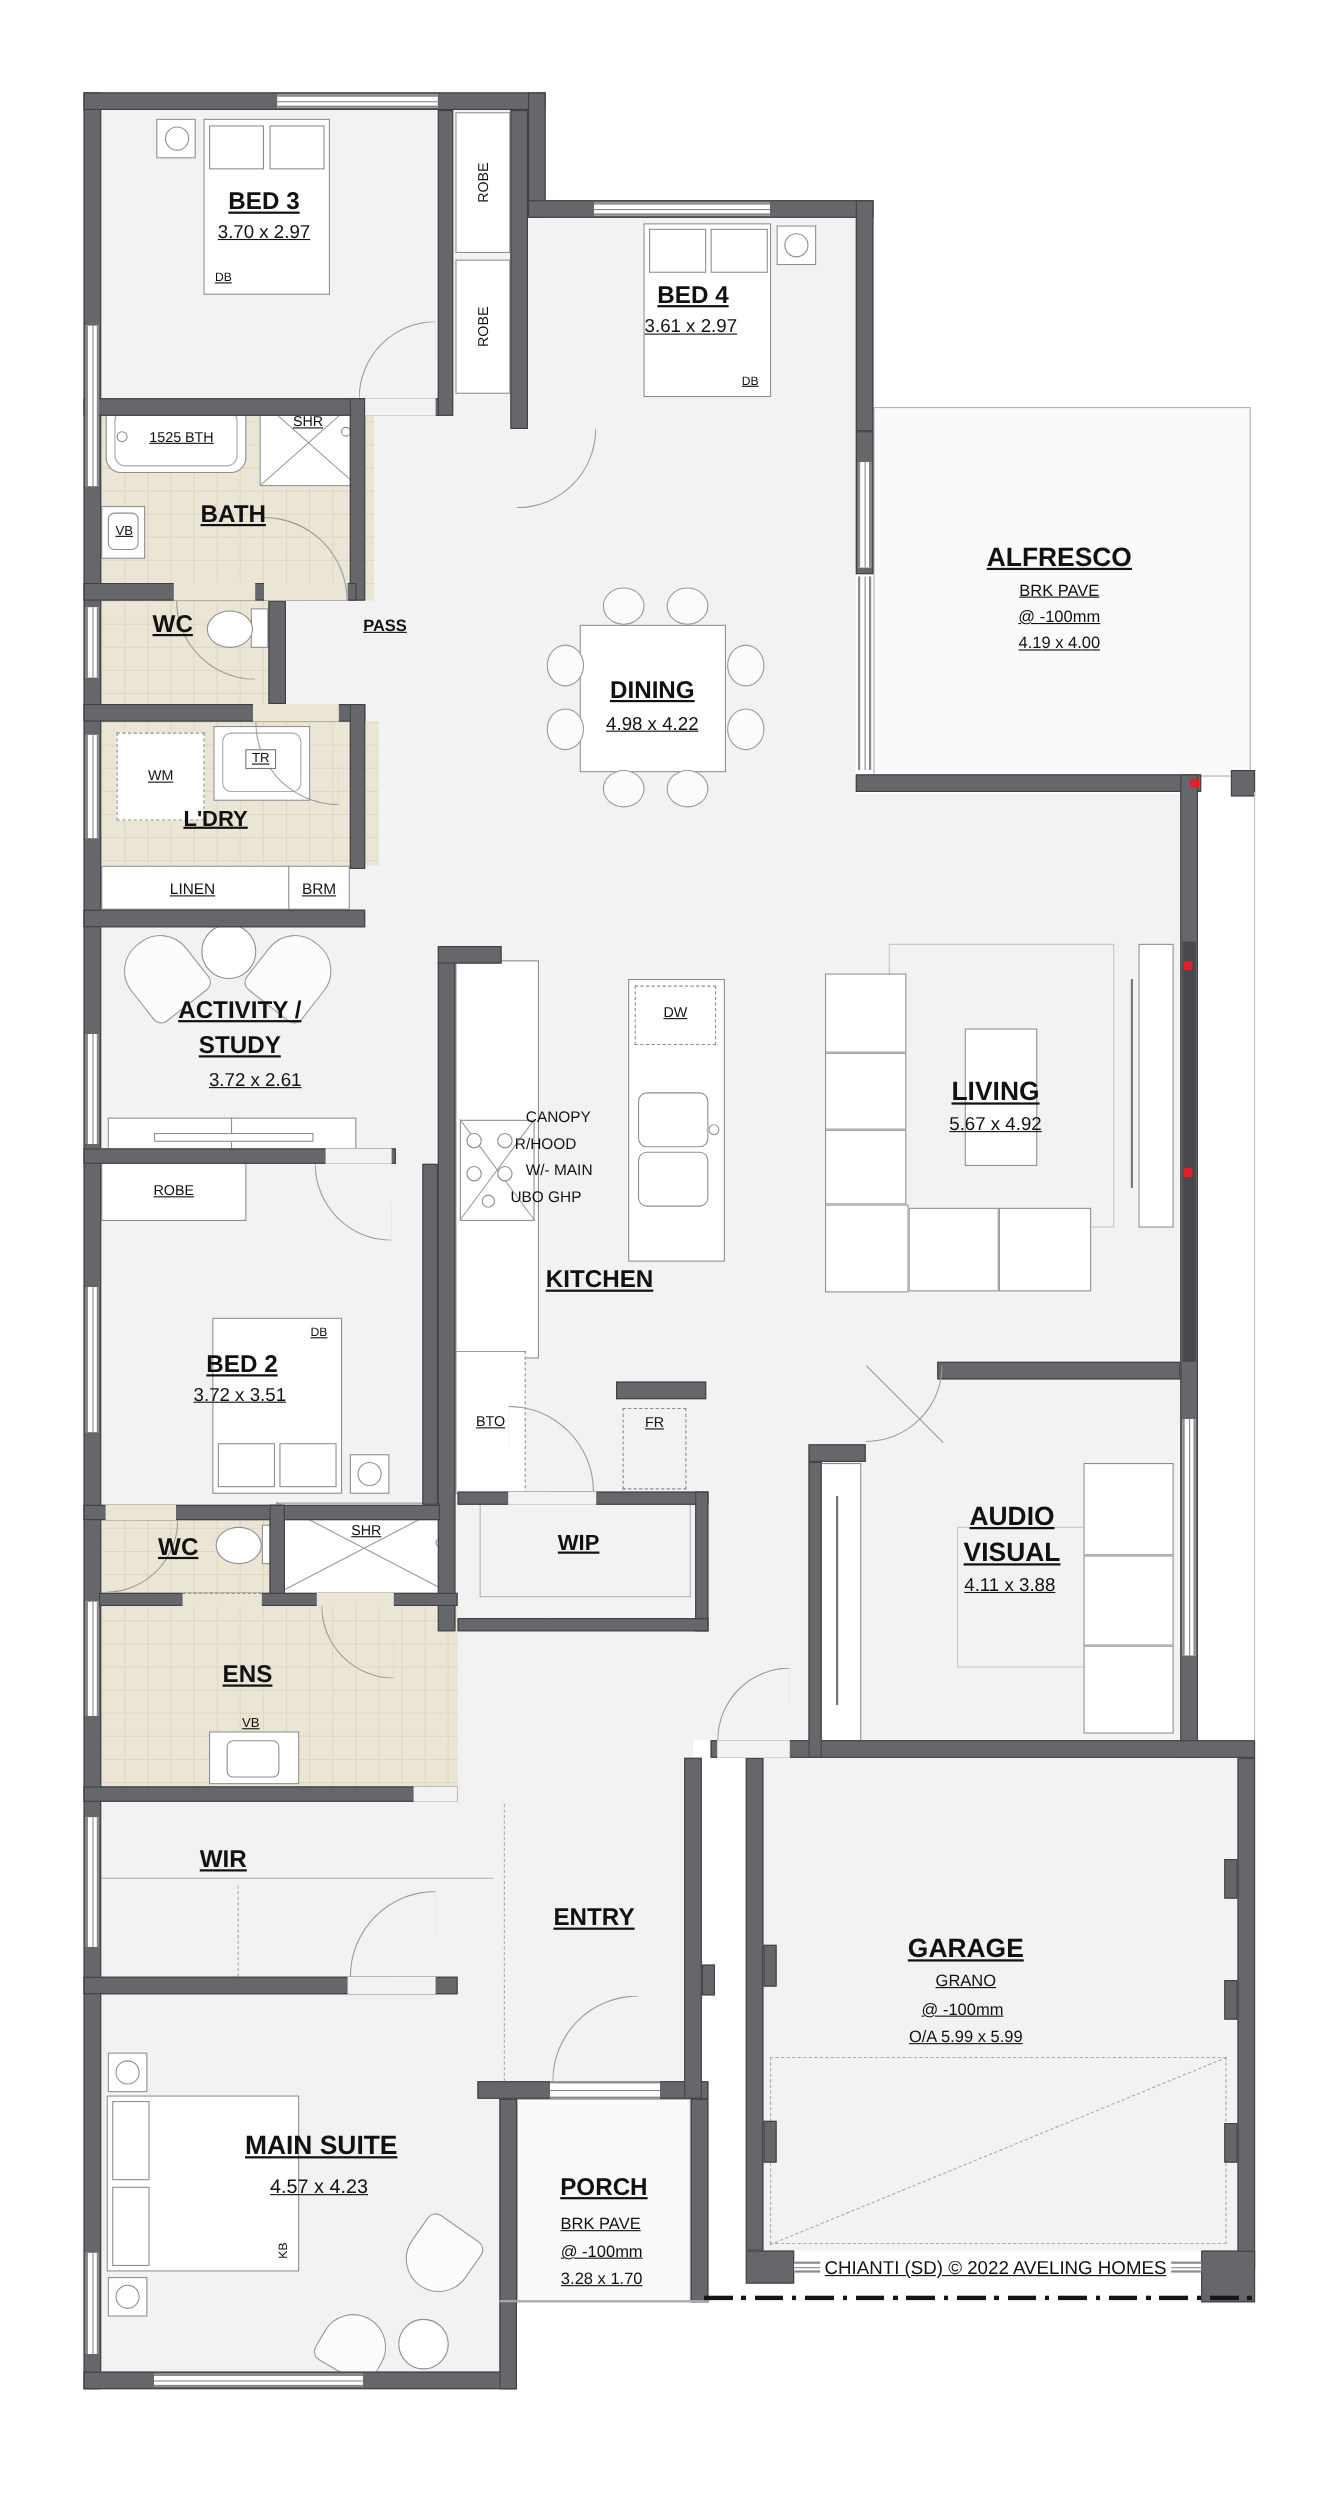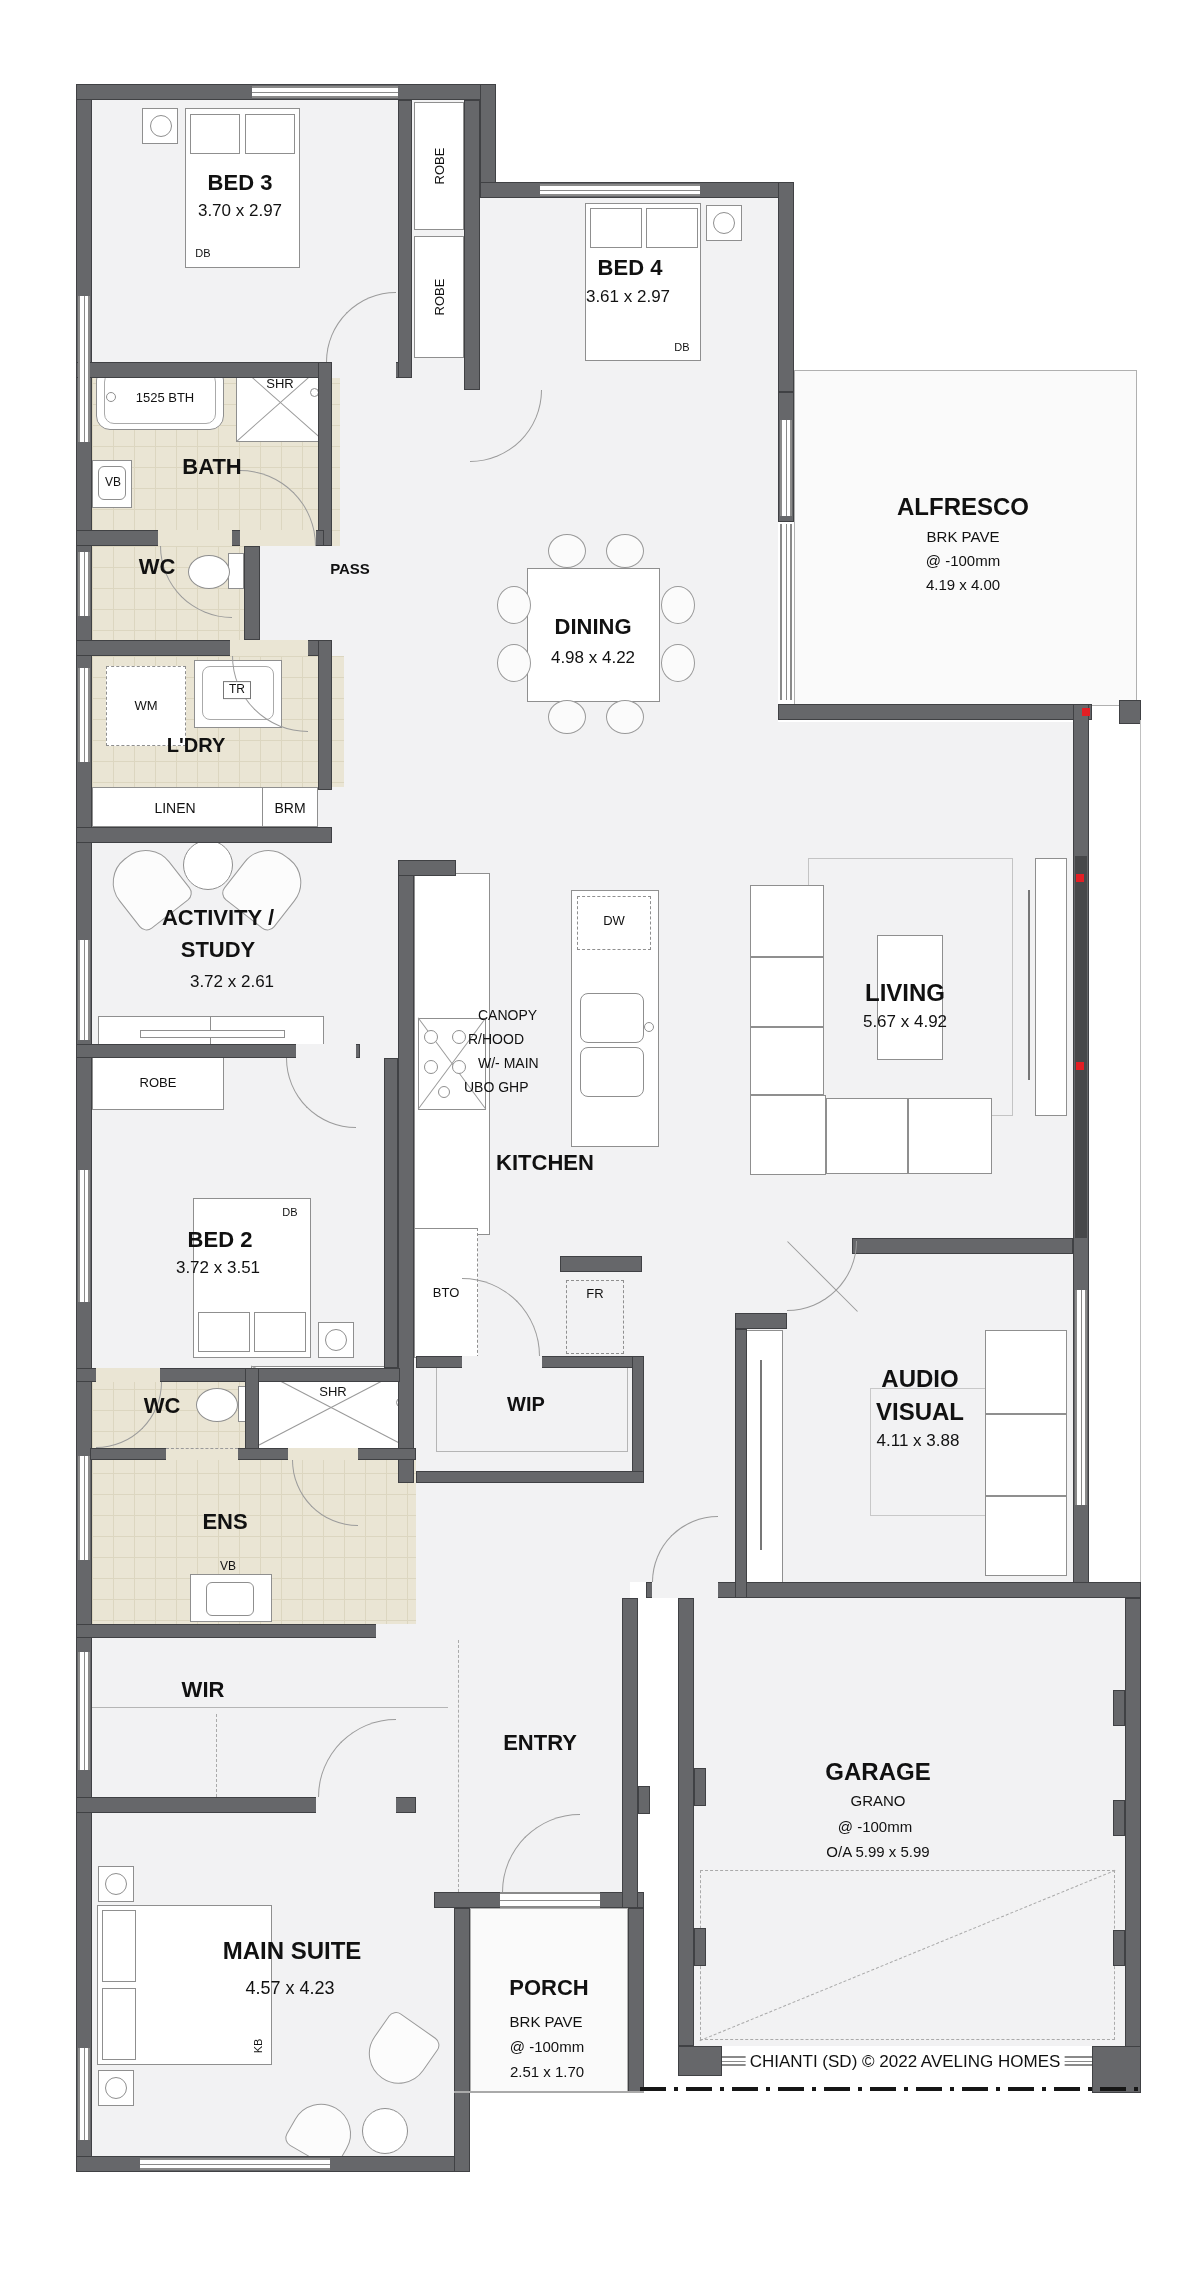--- a/index.html
+++ b/index.html
@@ -24,21 +24,21 @@
         background-image:linear-gradient(#8a8a8a,#8a8a8a);background-size:1px 100%;
         background-position:center;background-repeat:no-repeat;}
   .arc{border:0 solid #9b9b9b;background:transparent;}
   .arcTL{border-top-width:1px;border-left-width:1px;border-top-left-radius:100%;}
   .arcTR{border-top-width:1px;border-right-width:1px;border-top-right-radius:100%;}
   .arcBL{border-bottom-width:1px;border-left-width:1px;border-bottom-left-radius:100%;}
   .arcBR{border-bottom-width:1px;border-right-width:1px;border-bottom-right-radius:100%;}
   .xline{background:#9a9a9a;height:1px;transform-origin:center;}
   .thinline{background:#aaa;}
   .red{background:var(--accent_red,#e31e24);}
-  .lbl{position:absolute;transform:translate(-50%,-50%);white-space:nowrap;text-align:center;line-height:1.15;}
+  .lbl{position:absolute;transform:translate(-50%,-50%);white-space:nowrap;text-align:center;line-height:1.15;text-decoration:underline;}
   .lbl-l{position:absolute;transform:translate(0,-50%);white-space:nowrap;text-align:right;line-height:1.1;}
   .vlbl{position:absolute;transform:translate(-50%,-50%) rotate(180deg);writing-mode:vertical-rl;white-space:nowrap;}
   .b{font-weight:bold;}
   .s11{font-size:11px;}.s12{font-size:12px;}.s13{font-size:13px;}.s14{font-size:14px;}
   .s15{font-size:15px;}.s17{font-size:17px;}.s18{font-size:18px;}.s20{font-size:20px;}
   .s22{font-size:22px;}.s24{font-size:24px;}
   .dashdot{background:repeating-linear-gradient(90deg,#161616 0 26px,transparent 26px 34px,#161616 34px 38px,transparent 38px 46px);}
 </style>
 </head>
 <body>
@@ -362,16 +362,16 @@
   <div class="lbl s15" style="left:875px;top:1827px">@ -100mm</div>
   <div class="lbl s15" style="left:878px;top:1852px">O/A  5.99 x 5.99</div>
 
   <div class="lbl b s24" style="left:292px;top:1951px">MAIN SUITE</div>
   <div class="lbl s18" style="left:290px;top:1988px">4.57 x 4.23</div>
   <div class="vlbl s11" style="left:258px;top:2046px">KB</div>
 
   <div class="lbl b s22" style="left:549px;top:1988px">PORCH</div>
   <div class="lbl s15" style="left:546px;top:2022px">BRK PAVE</div>
   <div class="lbl s15" style="left:547px;top:2047px">@ -100mm</div>
-  <div class="lbl s15" style="left:547px;top:2072px">2.51 x 1.70</div>
+  <div class="lbl s15" style="left:547px;top:2072px">3.28 x 1.70</div>
 
   <div class="lbl s17" style="left:905px;top:2062px;background:#fff;padding:0 4px">CHIANTI (SD) © 2022 AVELING HOMES</div>
 </div>
 
 </body></html>

